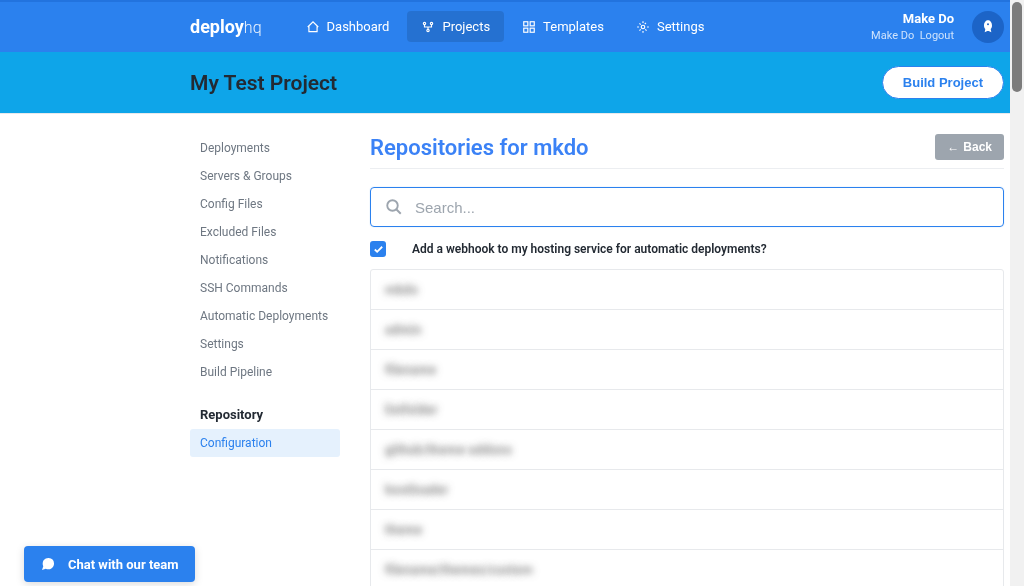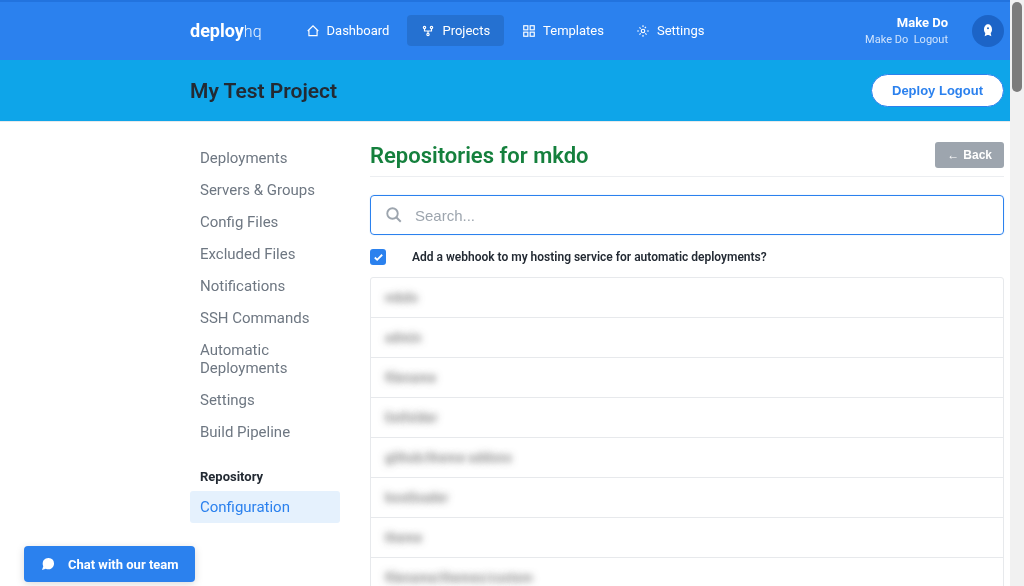--- a/index.html
+++ b/index.html
@@ -1,46 +1,46 @@
 <!DOCTYPE html>
 <html><head>
   <meta charset="utf-8">
   <style>
     * { margin: 0; padding: 0; box-sizing: border-box; }
     body { font-family: -apple-system, BlinkMacSystemFont, "Segoe UI", Roboto, Helvetica, Arial, sans-serif; background: #fff; color: #333; }
     
-    .topbar { background: #2b81ee; height: 60px; display: flex; align-items: center; padding: 0 20px; border-top: 2px solid #2273de; }
+    .topbar { background: #2b81ee; height: 52px; display: flex; align-items: center; padding: 0 20px; border-top: 2px solid #2273de; }
     .topbar-inner { max-width: 1024px; width: 100%; margin: 0 auto; display: flex; align-items: center; padding-left: 170px; }
     .logo { color: #fff; font-weight: 700; font-size: 18px; display: flex; align-items: baseline; margin-right: 30px; }
     .logo-hq { font-weight: 300; opacity: 0.9; font-size: 16px; }
     .nav { display: flex; gap: 4px; flex: 1; }
     .nav-item { display: flex; align-items: center; gap: 7px; color: #fff; padding: 8px 14px; border-radius: 4px; font-size: 13px; cursor: pointer; }
     .nav-item.active { background: rgba(0,0,0,0.12); }
     .nav-icon { width: 14px; height: 14px; display: inline-block; }
-    .tb-right { display: flex; align-items: center; gap: 24px; color: #fff; }
+    .tb-right { display: flex; align-items: center; gap: 18px; color: #fff; }
     .tb-user { text-align: right; font-size: 12px; line-height: 1.4; }
     .tb-user-name { font-weight: 700; font-size: 13px; }
     .tb-user-sub { font-size: 11px; color: #cfe3fc; }
     .tb-user-sub a { color: #cfe3fc; cursor: pointer; }
     .avatar { width: 32px; height: 32px; border-radius: 50%; background: #1c64c7; display: flex; align-items: center; justify-content: center; }
     
     .subheader { background: #0ea5e9; border-bottom: 1px solid #e7e9ec; }
     .subheader-inner { max-width: 1024px; margin: 0 auto; padding: 14px 20px 14px 190px; display: flex; align-items: center; justify-content: space-between; }
     .project-title { font-size: 21px; font-weight: 600; color: #232a33; }
     .deploy-btn { background: #fff; color: #2b81ee; border: 1px solid #2b81ee; border-radius: 20px; padding: 8px 20px; font-weight: 600; font-size: 13px; cursor: pointer; }
     
     .main { max-width: 1024px; margin: 0 auto; display: flex; padding: 20px 20px 20px 190px; gap: 30px; }
     .sidebar { width: 150px; flex-shrink: 0; }
-    .sidebar-item { padding: 7px 10px; font-size: 15px; color: #6e7782; cursor: pointer; border-radius: 3px; }
+    .sidebar-item { padding: 7px 10px; font-size: 12px; color: #6e7782; cursor: pointer; border-radius: 3px; }
     .sidebar-heading { font-weight: 700; color: #232a33; font-size: 13px; padding: 7px 10px; margin-top: 14px; }
     .sidebar-item.active { background: #e5f1fd; color: #2b81ee; }
     
     .content { flex: 1; }
     .content-head { display: flex; align-items: center; justify-content: space-between; margin-bottom: 8px; }
-    .content-title { font-size: 22px; font-weight: 600; color: #15803d; }
+    .content-title { font-size: 22px; font-weight: 600; color: #3b82f6; }
     .back-btn { background: #9da5ae; color: #fff; border: none; border-radius: 3px; padding: 6px 12px; font-size: 12px; font-weight: 600; cursor: pointer; display: inline-flex; align-items: center; gap: 4px; }
     .divider { border: none; border-top: 1px solid #eceef1; margin-bottom: 18px; }
     
     .search-wrap { border: 1px solid #2b81ee; border-radius: 4px; display: flex; align-items: center; padding: 10px 14px; margin-bottom: 14px; box-shadow: 0 0 0 1px rgba(43,129,238,0.05); }
     .search-wrap input { border: none; outline: none; font-size: 15px; flex: 1; color: #333; }
     .search-wrap input::placeholder { color: #9da5ae; }
     .search-icon { width: 18px; height: 18px; margin-right: 12px; color: #9da5ae; }
     
     .webhook-row { display: flex; align-items: center; gap: 26px; margin-bottom: 12px; }
     .checkbox { width: 16px; height: 16px; background: #2b81ee; border-radius: 3px; display: inline-flex; align-items: center; justify-content: center; cursor: pointer; }
@@ -119,21 +119,21 @@
             <circle cx="12" cy="8" r="1.5" fill="#1c64c7"></circle>
           </svg>
       </div>
     </div>
   </div>
 </div>
 
 <div class="subheader">
   <div class="subheader-inner">
     <div class="project-title">My Test Project</div>
-    <button class="deploy-btn">Deploy Logout</button>
+    <button class="deploy-btn">Build Project</button>
   </div>
 </div>
 
 <div class="main">
   <div class="sidebar">
     <div class="sidebar-item">Deployments</div>
     <div class="sidebar-item">Servers &amp; Groups</div>
     <div class="sidebar-item">Config Files</div>
     <div class="sidebar-item">Excluded Files</div>
     <div class="sidebar-item">Notifications</div>

